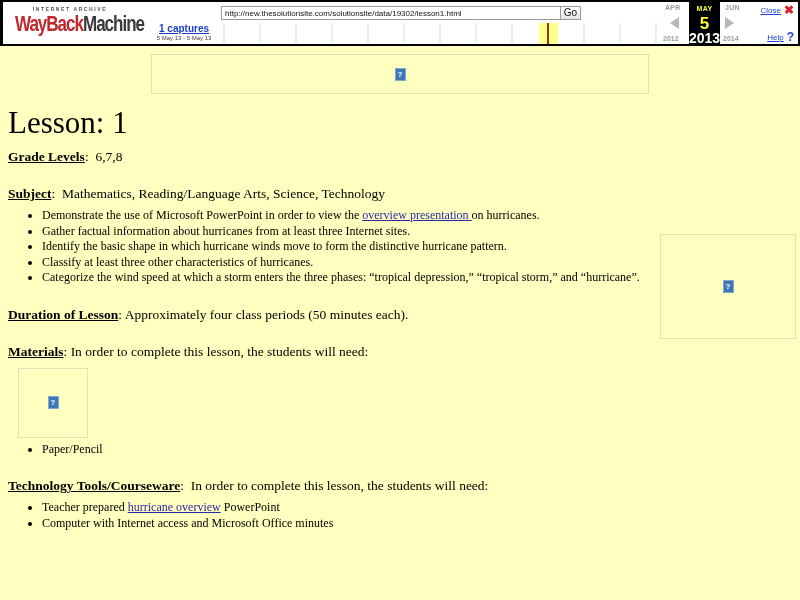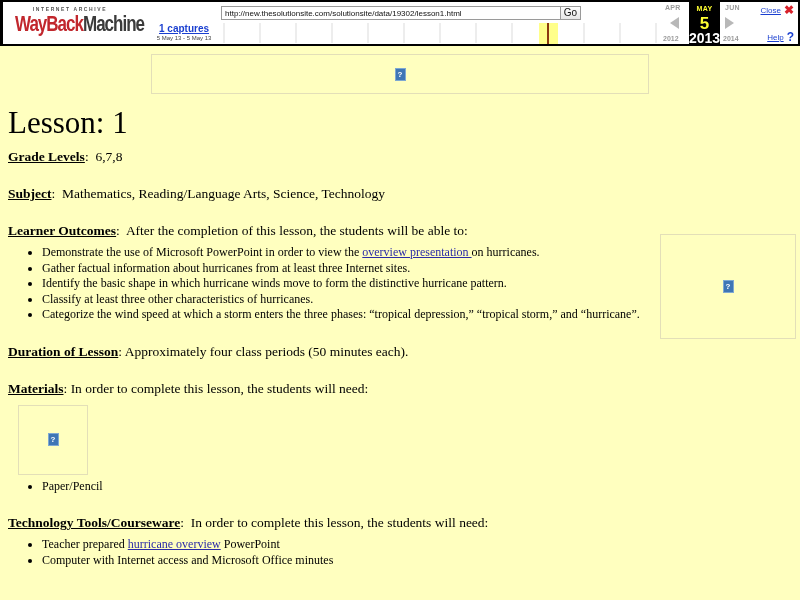--- a/index.html
+++ b/index.html
@@ -442,23 +442,20 @@
     <h1 class="title">Lesson: 1</h1>
 
     <div class="field">
       <span class="lbl">Grade Levels</span><span>:&nbsp; </span><span>6,7,8</span>
     </div>
 
     <div class="field spaced">
       <span class="lbl">Subject</span><span>:&nbsp; </span><span>Mathematics, Reading/Language Arts, Science, Technology</span>
     </div>
 
-    <div class="field spaced">
-      <span class="lbl">Learner Outcomes</span><span>:&nbsp; </span><span>After the completion of this lesson, the students will be able to:</span>
-    </div>
 
     <ul class="bul" id="outcomes-list">
         <li><span>Demonstrate the use of Microsoft PowerPoint in order to view the </span><a class="inline">overview presentation </a><span>on hurricanes.</span></li>
         <li><span>Gather factual information about hurricanes from at least three Internet sites.</span></li>
         <li><span>Identify the basic shape in which hurricane winds move to form the distinctive hurricane pattern.</span></li>
         <li><span>Classify at least three other characteristics of hurricanes.</span></li>
         <li><span>Categorize the wind speed at which a storm enters the three phases: “tropical depression,” “tropical storm,” and “hurricane”.</span></li>
       </ul>
 
     <div class="field spaced">

